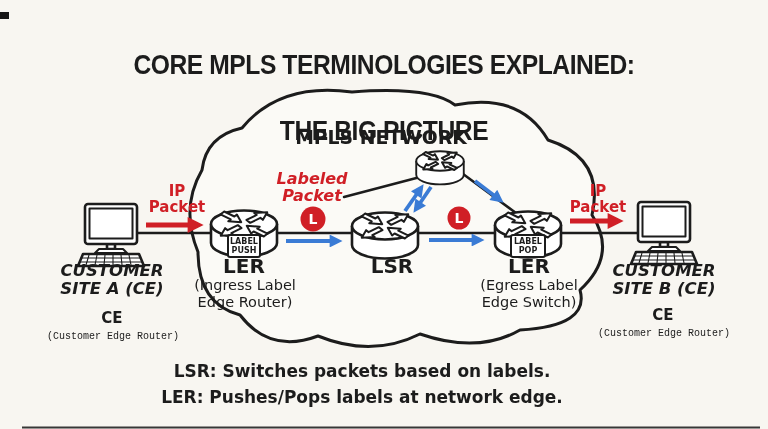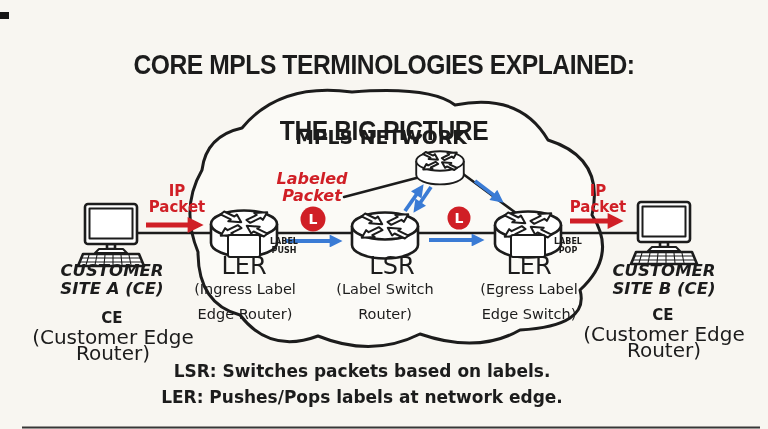--- a/index.html
+++ b/index.html
@@ -25,38 +25,38 @@
     font-weight:bold; font-size:20px; letter-spacing:0;
     transform:scaleX(.94);
   }
   .red-note{color:var(--red); font-weight:bold;}
   .labeled-packet{left:262px; top:170px; width:100px; font-size:16px; line-height:17px;font-style:italic;}
   .ip-left{left:142px; top:183px; width:70px; font-size:15px; line-height:16px;}
   .ip-right{left:563px; top:183px; width:70px; font-size:15px; line-height:16px;}
   .l-letter{width:24px; color:#fff; font-weight:bold; font-size:14px; line-height:14px;}
   .l1{left:301px; top:212px;}
   .l2{left:447px; top:211px;}
-  .badge{font-size:8px; font-weight:bold; line-height:9px; letter-spacing:0;padding-left:40px;}
+  .badge{font-size:8px; font-weight:bold; line-height:9px; letter-spacing:0;}
   .badge-push{left:229px; top:237px; width:30px;}
   .badge-pop{left:512px; top:237px; width:32px;}
-  .rname{font-weight:normal; font-size:24px; line-height:21px;}
+  .rname{font-weight:bold; font-size:20px; line-height:21px;}
   .rname-ler-l{left:214px; top:256px; width:60px;}
   .rname-lsr{left:362px; top:256px; width:60px;}
   .rname-ler-r{left:499px; top:256px; width:60px;}
-  .rdesc{font-size:14.5px; line-height:25px;}
+  .rdesc{font-size:14.5px; line-height:17px;}
   .rdesc-ler-l{left:183px; top:277px; width:124px;}
   .rdesc-lsr{left:323px; top:277px; width:124px;}
   .rdesc-ler-r{left:467px; top:277px; width:124px;}
   .site{font-weight:bold; font-size:16.5px; line-height:18px;font-style:italic;}
   .site-a{left:56px; top:262px; width:112px;}
   .site-b{left:608px; top:262px; width:112px;}
   .ce{font-weight:bold; font-size:15px; line-height:20px;}
   .ce-a{left:82px; top:308px; width:60px;}
   .ce-b{left:633px; top:305px; width:60px;}
-  .ce-desc{font-size:20px; line-height:16px;}
+  .ce-desc{font-size:10px; line-height:16px;font-family:Liberation Mono, monospace;}
   .ce-a-desc{left:22px; top:329px; width:182px;}
   .ce-b-desc{left:573px; top:326px; width:182px;}
   .note{left:62px; width:600px; font-weight:bold; font-size:17.5px; transform:scaleX(.97);}
   .note1{top:361px;}
   .note2{top:387px;}
   svg{position:absolute; left:0; top:0;}
   .ln{stroke:var(--ink); stroke-width:2.5; fill:none; stroke-linecap:round;}
   .cloud{fill:var(--cloud); stroke:var(--ink); stroke-width:3; stroke-linejoin:round;}
   .redar{stroke:var(--red); stroke-width:5; fill:none;}
   .bluear{stroke:var(--blue); stroke-width:3.8; fill:none;}
@@ -169,22 +169,20 @@
 
   <div class="abs badge badge-push">LABEL
 PUSH</div>
   <div class="abs badge badge-pop">LABEL
 POP</div>
 
   <div class="abs rname rname-ler-l">LER</div>
   <div class="abs rdesc rdesc-ler-l">(Ingress Label
 Edge Router)</div>
   <div class="abs rname rname-lsr">LSR</div>
-  <div class="abs rdesc rdesc-lsr">(Label Switch
-Router)</div>
   <div class="abs rname rname-ler-r">LER</div>
   <div class="abs rdesc rdesc-ler-r">(Egress Label
 Edge Switch)</div>
 
   <div class="abs site site-a">CUSTOMER
 SITE A (CE)</div>
   <div class="abs ce ce-a">CE</div>
   <div class="abs ce-desc ce-a-desc">(Customer Edge Router)</div>
   <div class="abs site site-b">CUSTOMER
 SITE B (CE)</div>

